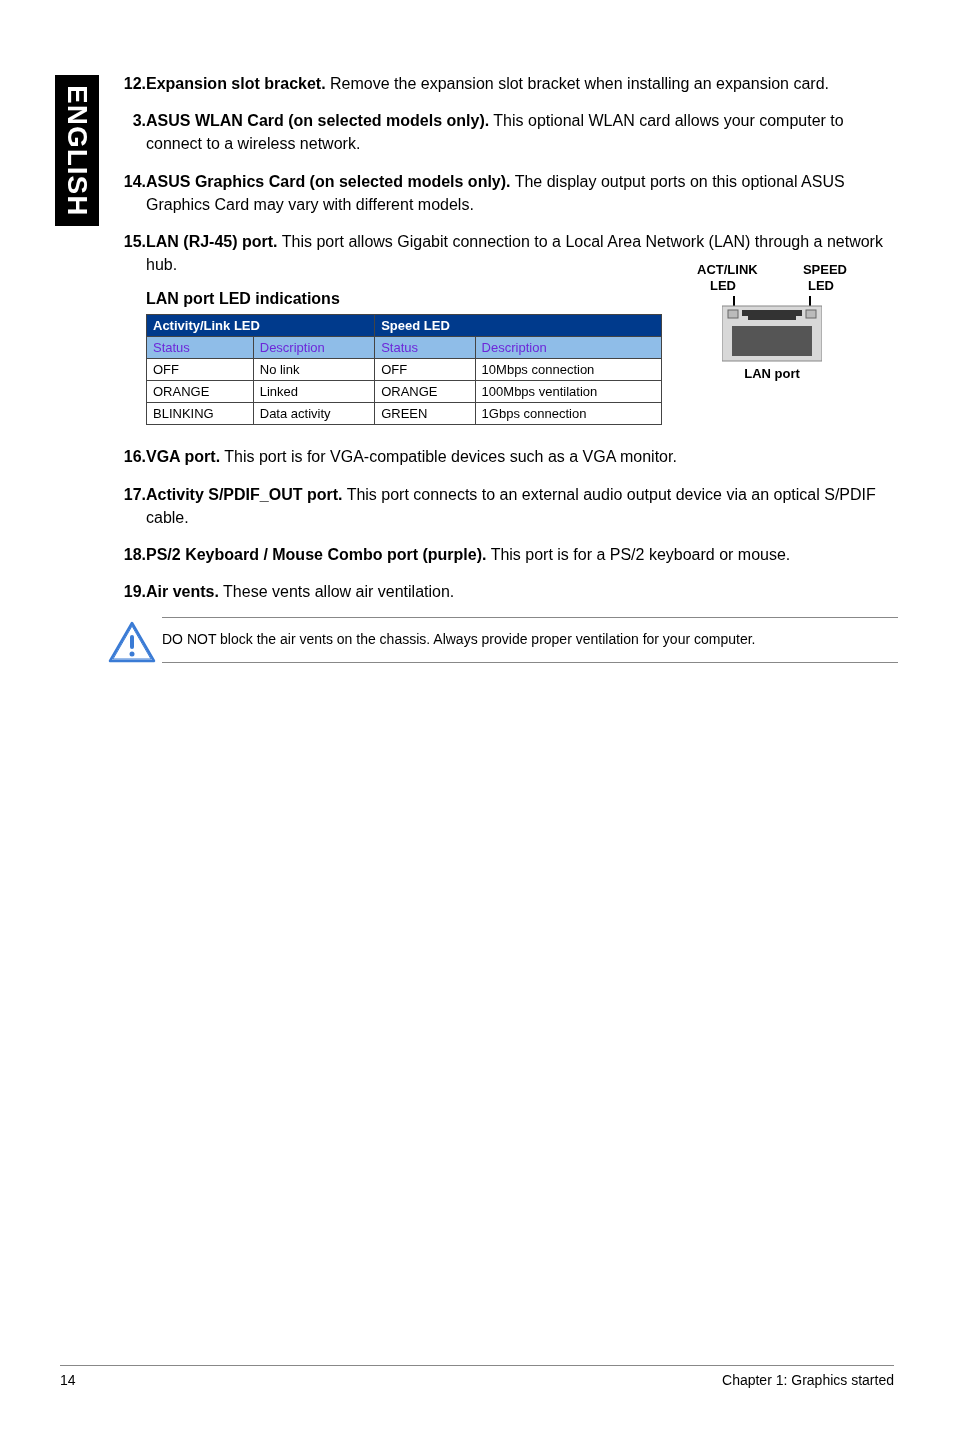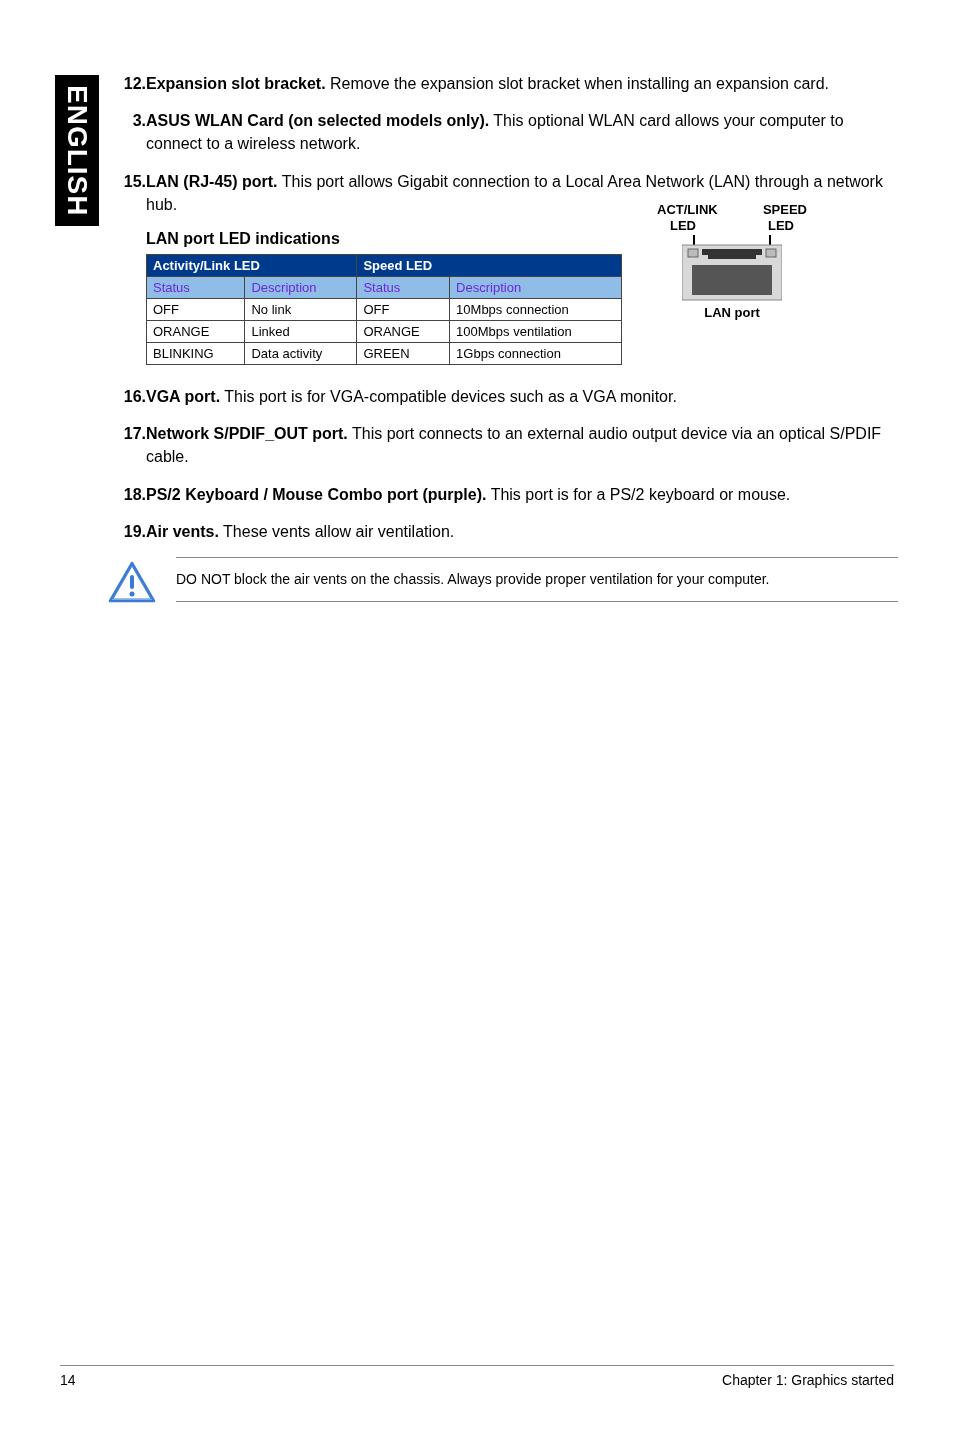--- a/index.html
+++ b/index.html
@@ -62,21 +62,21 @@
       font-size: 16px;
       margin-bottom: 6px;
     }
     .table-and-diagram {
       display: flex;
       align-items: flex-start;
       gap: 30px;
     }
     .led-table {
       border-collapse: collapse;
-      width: 476px;
+      width: 516px;
       font-size: 13px;
     }
     .led-table th, .led-table td {
       border: 1px solid #444;
       padding: 3px 6px;
       text-align: left;
     }
     .led-table .hdr1 {
       background: #003a8c;
       color: #fff;
@@ -111,21 +111,21 @@
       display: block;
     }
     .lan-port-label {
       font-weight: bold;
       font-size: 13px;
     }
     .note-box {
       display: flex;
       align-items: flex-start;
       margin-top: 14px;
-      gap: 20px;
+      gap: 6px;
       padding-left: 0;
     }
     .note-icon {
       width: 48px;
       flex-shrink: 0;
       margin-top: 4px;
     }
     .note-text {
       flex: 1;
       border-top: 1px solid #888;
@@ -163,20 +163,26 @@
     </div>
   </div>
 
   <div class="list-item">
     <div class="list-num">3.</div>
     <div class="list-text">
       <span class="bold">ASUS WLAN Card (on selected models only).</span><span> This optional WLAN card allows your computer to connect to a wireless network.</span>
     </div>
   </div>
 
+  <div class="list-item">
+    <div class="list-num">14.</div>
+    <div class="list-text">
+      <span class="bold">ASUS Graphics Card (on selected models only).</span><span> The display output ports on this optional ASUS Graphics Card may vary with different models.</span>
+    </div>
+  </div>
 
   <div class="list-item">
     <div class="list-num">15.</div>
     <div class="list-text">
       <span class="bold">LAN (RJ-45) port.</span><span> This port allows Gigabit connection to a Local Area Network (LAN) through a network hub.</span>
     </div>
   </div>
 
   <div class="indented-section">
     <div class="table-and-diagram">
@@ -243,21 +249,21 @@
   <div class="list-item">
     <div class="list-num">16.</div>
     <div class="list-text">
       <span class="bold">VGA port.</span><span> This port is for VGA-compatible devices such as a VGA monitor.</span>
     </div>
   </div>
 
   <div class="list-item">
     <div class="list-num">17.</div>
     <div class="list-text">
-      <span class="bold">Network S/PDIF_OUT port.</span><span> This port connects to an external audio output device via an optical S/PDIF cable.</span>
+      <span class="bold">Activity S/PDIF_OUT port.</span><span> This port connects to an external audio output device via an optical S/PDIF cable.</span>
     </div>
   </div>
 
   <div class="list-item">
     <div class="list-num">18.</div>
     <div class="list-text">
       <span class="bold">PS/2 Keyboard / Mouse Combo port (purple).</span><span> This port is for a PS/2 keyboard or mouse.</span>
     </div>
   </div>
 

